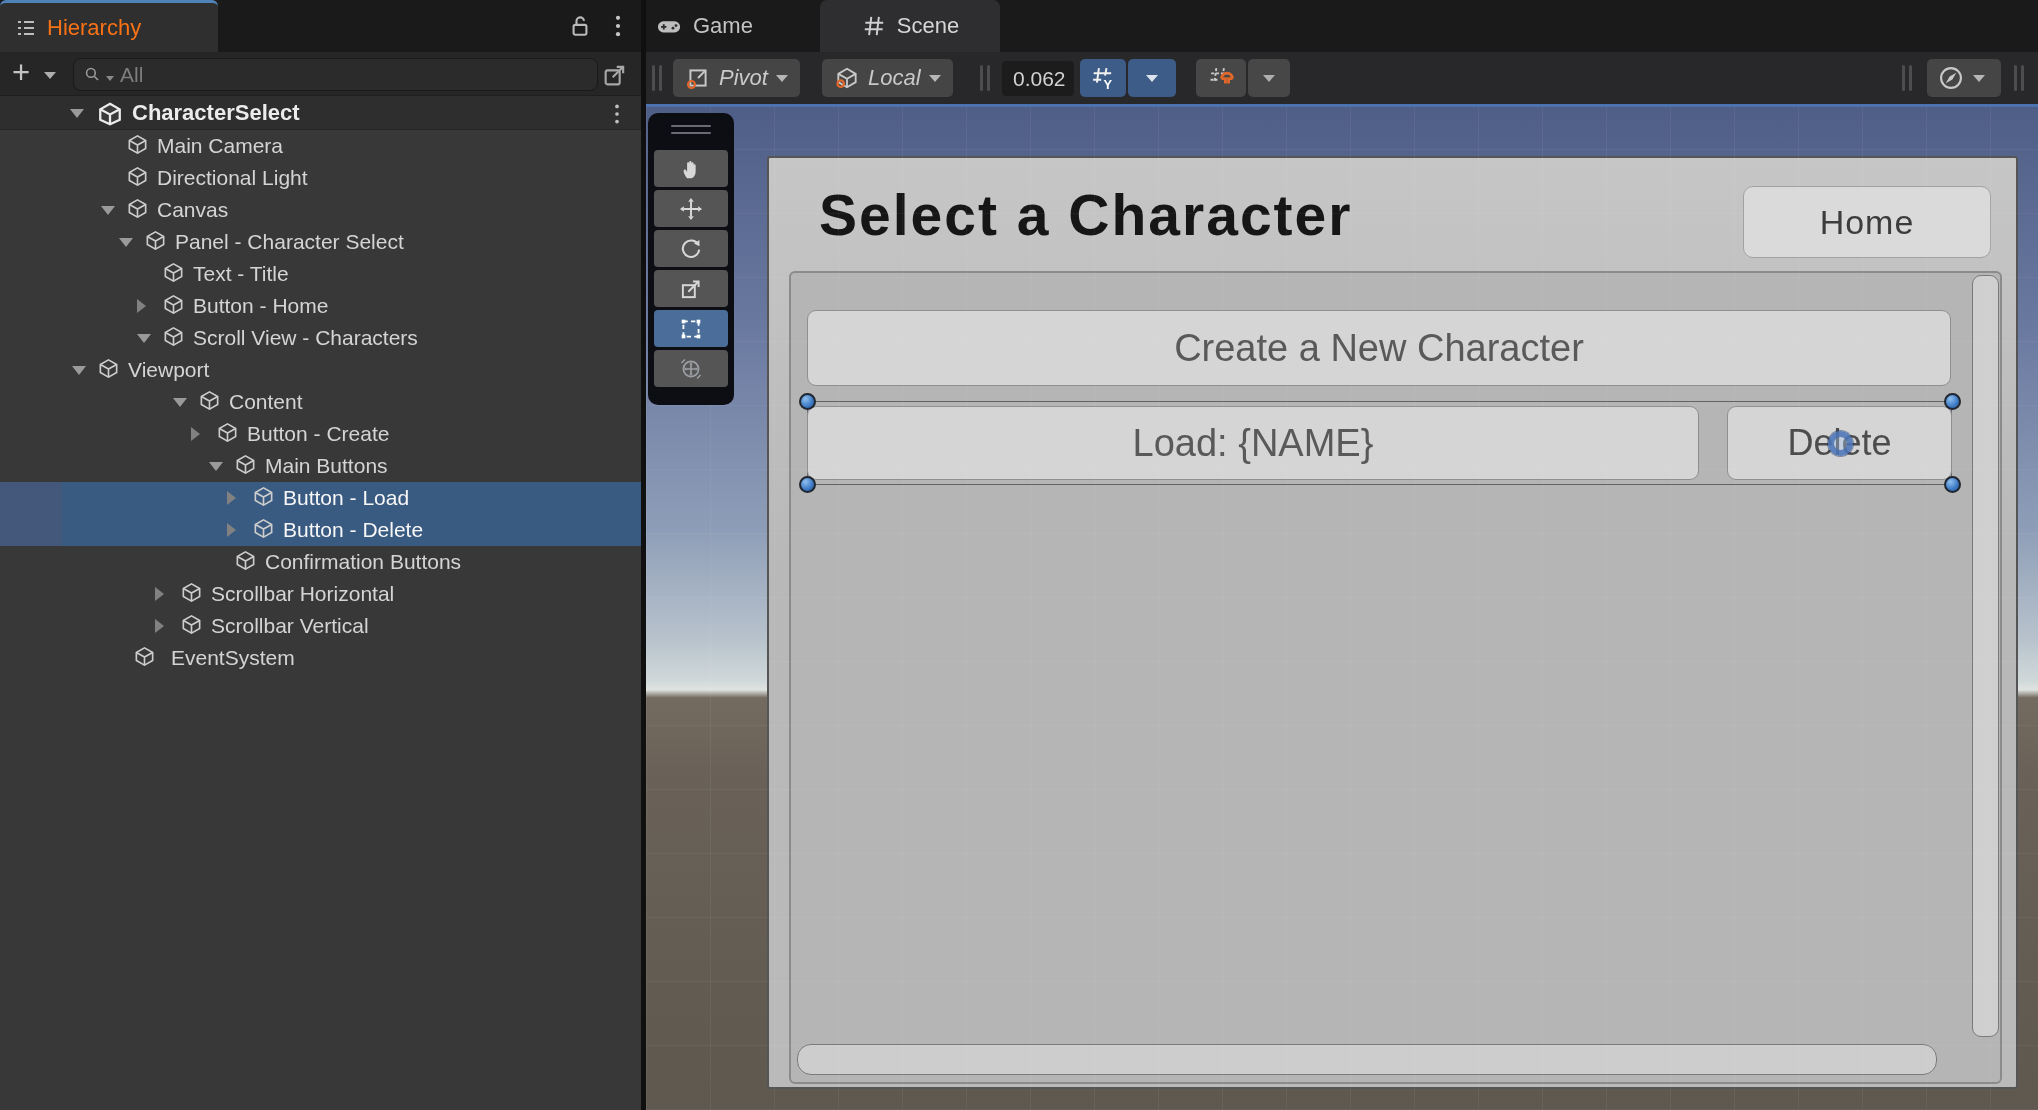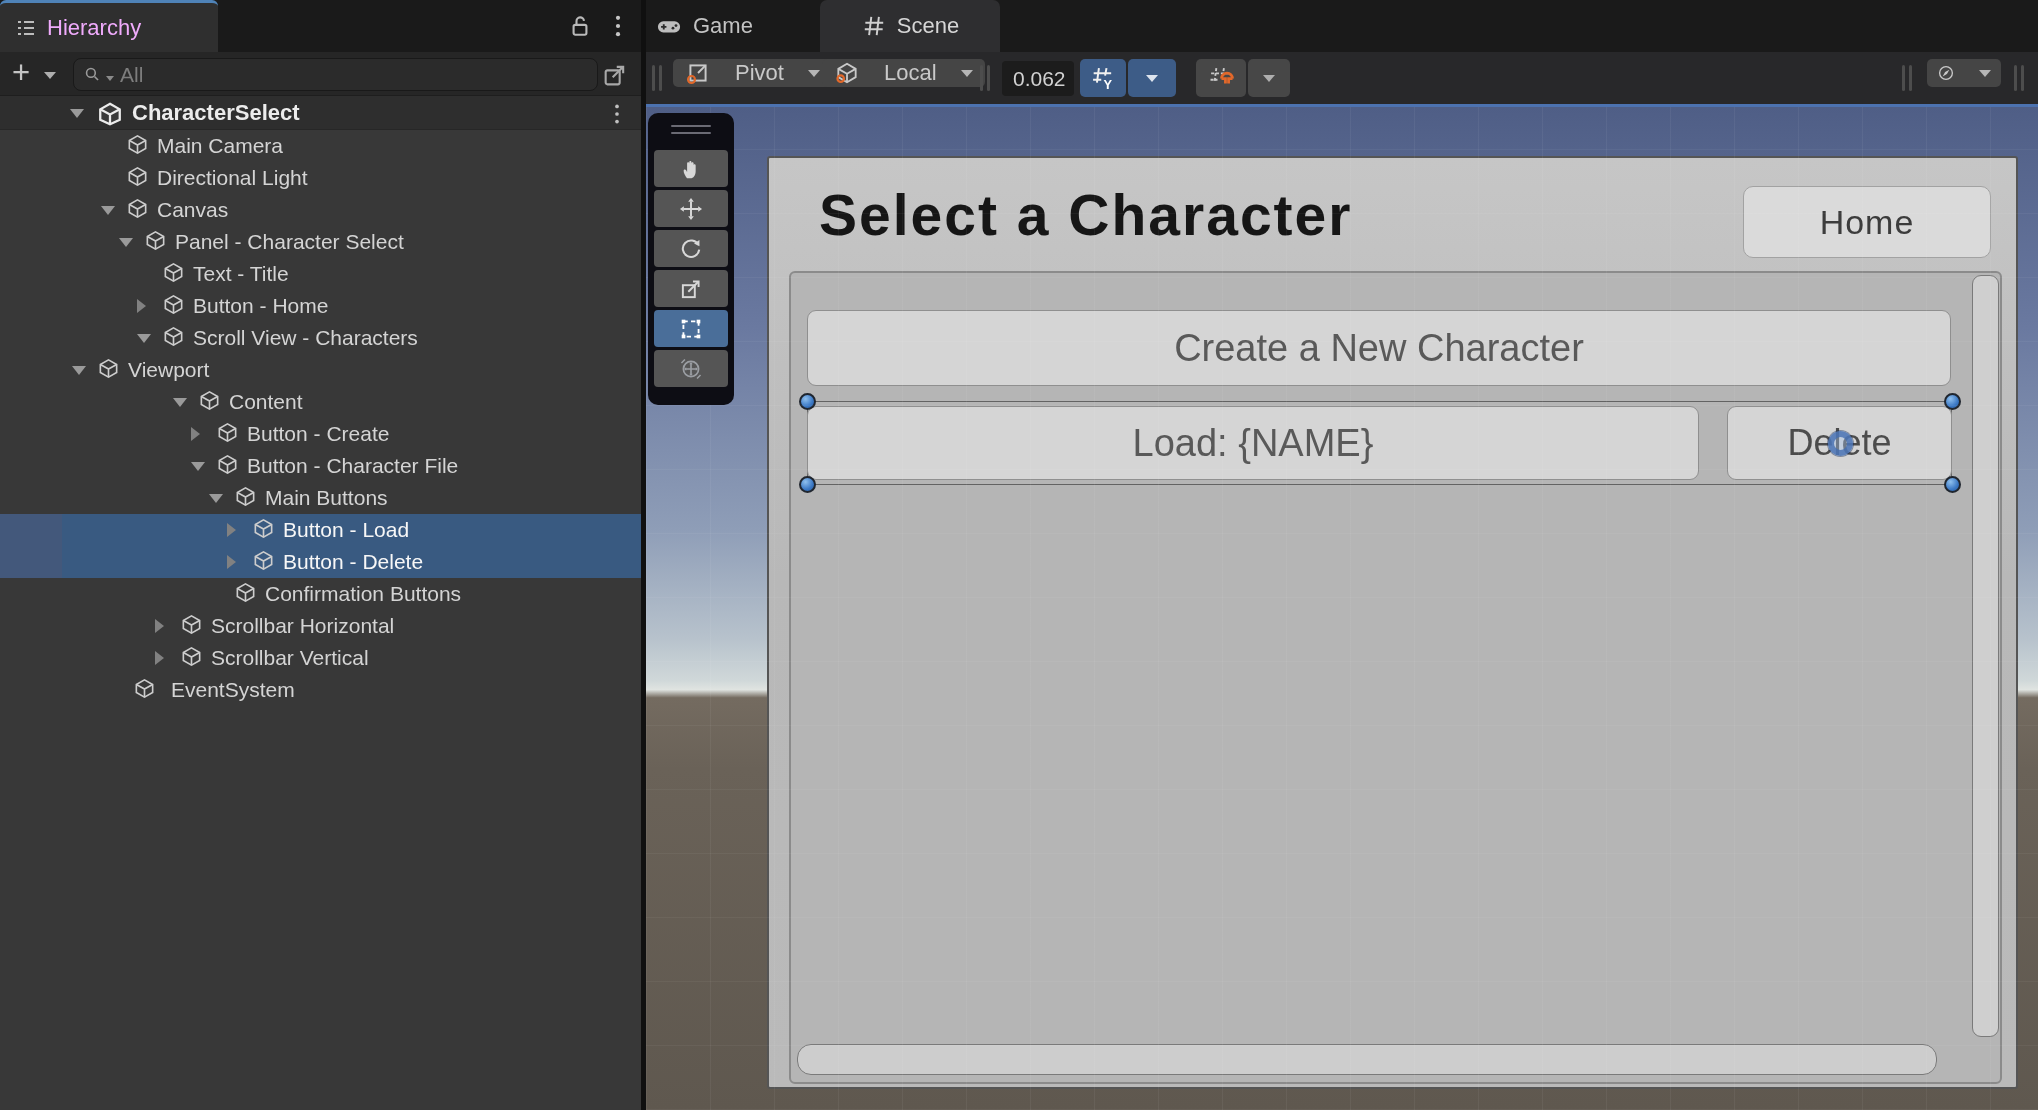--- a/index.html
+++ b/index.html
@@ -5,21 +5,21 @@
   html,body{margin:0;padding:0;background:#181818;}
   *{box-sizing:border-box;}
   #stage{position:relative;width:2038px;height:1110px;overflow:hidden;
          font-family:"Liberation Sans","DejaVu Sans",sans-serif;background:#1a1a1a;}
 
   
   .tabbar{position:absolute;left:0;top:0;width:2038px;height:52px;background:#1a1a1a;}
   .hier-tab{position:absolute;left:0;top:0;width:218px;height:52px;background:#2f2f2f;
             border-top:3px solid #4f83b8;border-radius:6px 6px 0 0;
             display:flex;align-items:center;gap:9px;padding-left:14px;}
-  .hier-tab .lbl{color:#f0abfc;font-size:22px;}
+  .hier-tab .lbl{color:#f97316;font-size:22px;}
   .game-tab{position:absolute;left:655px;top:0;height:52px;display:flex;align-items:center;gap:10px;}
   .game-tab .lbl{color:#c3c3c3;font-size:22px;}
   .scene-tab{position:absolute;left:820px;top:0;width:180px;height:52px;background:#2e2e30;
              border-radius:7px 7px 0 0;display:flex;align-items:center;justify-content:center;gap:10px;}
   .scene-tab .lbl{color:#d6d6d6;font-size:22px;}
 
   
   .hier-search{position:absolute;left:0;top:52px;width:641px;height:44px;background:#262626;
                border-bottom:1px solid #1e1e1e;}
   .plus{position:absolute;left:12px;top:3px;color:#c4c4c4;font-size:31px;font-weight:400;}
@@ -54,22 +54,22 @@
   .row .cube{flex:none;position:relative;z-index:1;}
   .row-label{color:#d4d4d4;font-size:21px;margin-left:8px;white-space:nowrap;position:relative;z-index:1;}
   .row.sel .row-label{color:#f7f7f7;}
 
   .vdivider{position:absolute;left:641px;top:0;width:5px;height:1110px;background:#101010;}
 
   
   .scene-toolbar{position:absolute;left:646px;top:52px;width:1392px;height:52px;background:#28282a;}
   .grip{position:absolute;top:13px;width:12px;height:26px;display:flex;gap:4px;}
   .grip i{display:block;width:3px;height:26px;background:#4d4d4d;border-radius:2px;}
-  .tb-btn{position:absolute;top:7px;height:28px;background:#454545;border-radius:5px;
-          display:flex;align-items:center;gap:24px;padding:0 12px;}
+  .tb-btn{position:absolute;top:7px;height:38px;background:#454545;border-radius:5px;
+          display:flex;align-items:center;gap:8px;padding:0 12px;font-style:italic;}
   .tb-btn .lbl{color:#c9c9c9;font-size:22px;}
   .tb-btn .caret{border-top-color:#b6b6b6;}
   .num-field{position:absolute;left:356px;top:9px;width:72px;height:35px;background:#1c1c1c;border-radius:4px;
              color:#d2d2d2;font-size:21px;display:flex;align-items:center;padding-left:11px;overflow:hidden;white-space:nowrap;}
   .sq-btn{position:absolute;top:7px;height:38px;border-radius:5px;display:flex;align-items:center;justify-content:center;}
   .blue{background:#3d5c87;}
   .gray{background:#474747;}
 
   
   .viewport{position:absolute;left:646px;top:104px;width:1392px;height:1006px;
@@ -317,32 +317,20 @@
             <div class="arrow tri-closed"></div>
           </div>
       <span class="cube">
         <svg width="23" height="23" viewBox="0 0 24 24">
               <path d="M12 3 L20.5 7.9 L20.5 16.1 L12 21 L3.5 16.1 L3.5 7.9 Z" fill="none" stroke="#cdcdcd" stroke-width="1.7"></path>
               <path d="M3.5 7.9 L12 12.6 L20.5 7.9 M12 12.6 L12 21" fill="none" stroke="#cdcdcd" stroke-width="1.7"></path>
             </svg>
       </span>
       <span class="row-label">Button - Create</span>
     </div>
-        <div class="row" style="padding-left: 191px;">
-      <div class="tri">
-            <div class="arrow tri-open"></div>
-          </div>
-      <span class="cube">
-        <svg width="23" height="23" viewBox="0 0 24 24">
-              <path d="M12 3 L20.5 7.9 L20.5 16.1 L12 21 L3.5 16.1 L3.5 7.9 Z" fill="none" stroke="#cdcdcd" stroke-width="1.7"></path>
-              <path d="M3.5 7.9 L12 12.6 L20.5 7.9 M12 12.6 L12 21" fill="none" stroke="#cdcdcd" stroke-width="1.7"></path>
-            </svg>
-      </span>
-      <span class="row-label">Button - Character File</span>
-    </div>
         <div class="row" style="padding-left: 209px;">
       <div class="tri">
             <div class="arrow tri-open"></div>
           </div>
       <span class="cube">
         <svg width="23" height="23" viewBox="0 0 24 24">
               <path d="M12 3 L20.5 7.9 L20.5 16.1 L12 21 L3.5 16.1 L3.5 7.9 Z" fill="none" stroke="#cdcdcd" stroke-width="1.7"></path>
               <path d="M3.5 7.9 L12 12.6 L20.5 7.9 M12 12.6 L12 21" fill="none" stroke="#cdcdcd" stroke-width="1.7"></path>
             </svg>
       </span>

